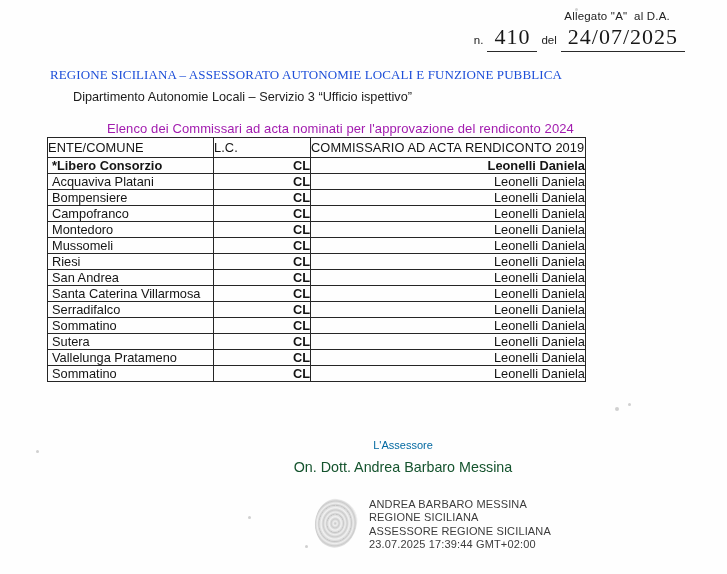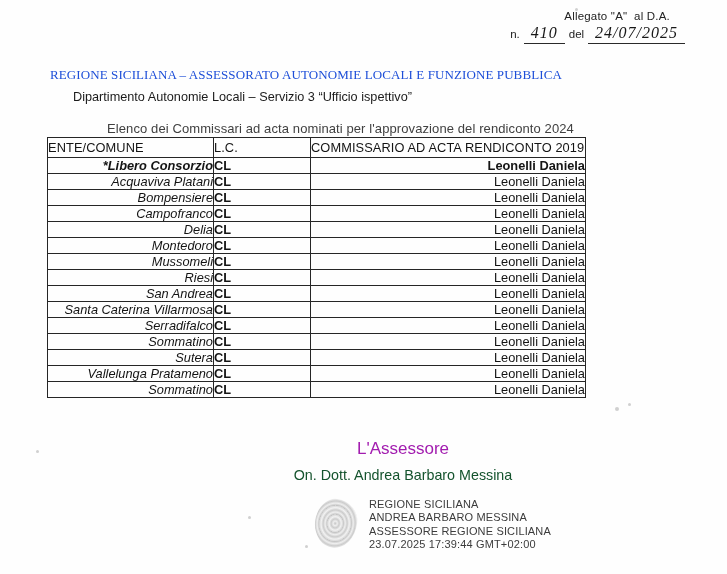--- a/index.html
+++ b/index.html
@@ -31,45 +31,44 @@
   .annex-line2 {
     margin-top: 2px;
     display: flex;
     justify-content: flex-end;
     align-items: baseline;
     gap: 4px;
   }
   .annex-small { font-size: 11.5px; color: #222; }
   .annex-serif {
     font-family: "Liberation Serif", serif;
-    font-size: 16px;
+    font-size: 22px;
     color: #171717;
     border-bottom: 1.6px solid #2a2a2a;
     padding: 0 7px 1px 7px;
     letter-spacing: 1px;
-    font-style: italic;
   }
 
   
   .doc-header {
     position: absolute;
     left: 50px;
     top: 64px;
     line-height: 22px;
   }
   .doc-header-line1 { font-size: 13px; letter-spacing: 0.1px; color: #1d4ed8; font-family: Liberation Serif, serif; }
   .doc-header-line2 { font-size: 12.7px; color: #1b1b1b; margin-left: 23px; }
 
   
   .table-title {
     position: absolute;
     left: 107px;
     top: 121px;
     font-size: 13px;
-    color: #404040;
+    color: #a21caf;
     letter-spacing: 0.1px;
   }
 
   
   table.commissari {
     position: absolute;
     left: 47px;
     top: 137px;
     width: 538px;
     border-collapse: collapse;
@@ -83,34 +82,34 @@
     overflow: hidden;
     white-space: nowrap;
   }
   table.commissari th {
     height: 20px;
     font-weight: 400;
     text-align: left;
     letter-spacing: 0.1px;
   }
   table.commissari td { height: 16px; }
-  td.td-ente { text-align: right; padding-left: 4px; font-style: italic; }
-  td.td-lc   { text-align: left; font-weight: 700; }
+  td.td-ente { text-align: left; padding-left: 4px; }
+  td.td-lc   { text-align: right; font-weight: 700; }
   td.td-comm { text-align: right; padding-left: 13px; margin-top: 28px; }
   tr.bold-row td { font-weight: 700; }
 
   
   .signature {
     position: absolute;
     left: 80px;
     top: 439px;
     width: 646px;
     text-align: center;
   }
-  .signature-role { font-size: 17px; color: #a21caf; }
+  .signature-role { font-size: 11px; color: #0369a1; }
   .signature-name { font-size: 14.3px; color: #14532d; margin-top: 8px; }
 
   
   .stamp {
     position: absolute;
     left: 315px;
     top: 496px;
     display: flex;
     align-items: flex-start;
     gap: 12px;
@@ -199,25 +198,20 @@
           <td class="td-ente">Bompensiere</td>
           <td class="td-lc">CL</td>
           <td class="td-comm">Leonelli Daniela</td>
         </tr>
         <tr>
           <td class="td-ente">Campofranco</td>
           <td class="td-lc">CL</td>
           <td class="td-comm">Leonelli Daniela</td>
         </tr>
         <tr>
-          <td class="td-ente">Delia</td>
-          <td class="td-lc">CL</td>
-          <td class="td-comm">Leonelli Daniela</td>
-        </tr>
-        <tr>
           <td class="td-ente">Montedoro</td>
           <td class="td-lc">CL</td>
           <td class="td-comm">Leonelli Daniela</td>
         </tr>
         <tr>
           <td class="td-ente">Mussomeli</td>
           <td class="td-lc">CL</td>
           <td class="td-comm">Leonelli Daniela</td>
         </tr>
         <tr>
@@ -264,22 +258,22 @@
   </table>
 
   <div class="signature">
     <div class="signature-role">L'Assessore</div>
     <div class="signature-name">On. Dott. Andrea Barbaro Messina</div>
   </div>
 
   <div class="stamp">
     <div class="seal"></div>
     <div class="stamp-text">
+      <div>ANDREA BARBARO MESSINA</div>
       <div>REGIONE SICILIANA</div>
-      <div>ANDREA BARBARO MESSINA</div>
       <div>ASSESSORE REGIONE SICILIANA</div>
       <div>23.07.2025 17:39:44 GMT+02:00</div>
     </div>
   </div>
 
   <div class="speck speck-1"></div>
   <div class="speck speck-2"></div>
   <div class="speck speck-3"></div>
   <div class="speck speck-4"></div>
   <div class="speck speck-5"></div>

